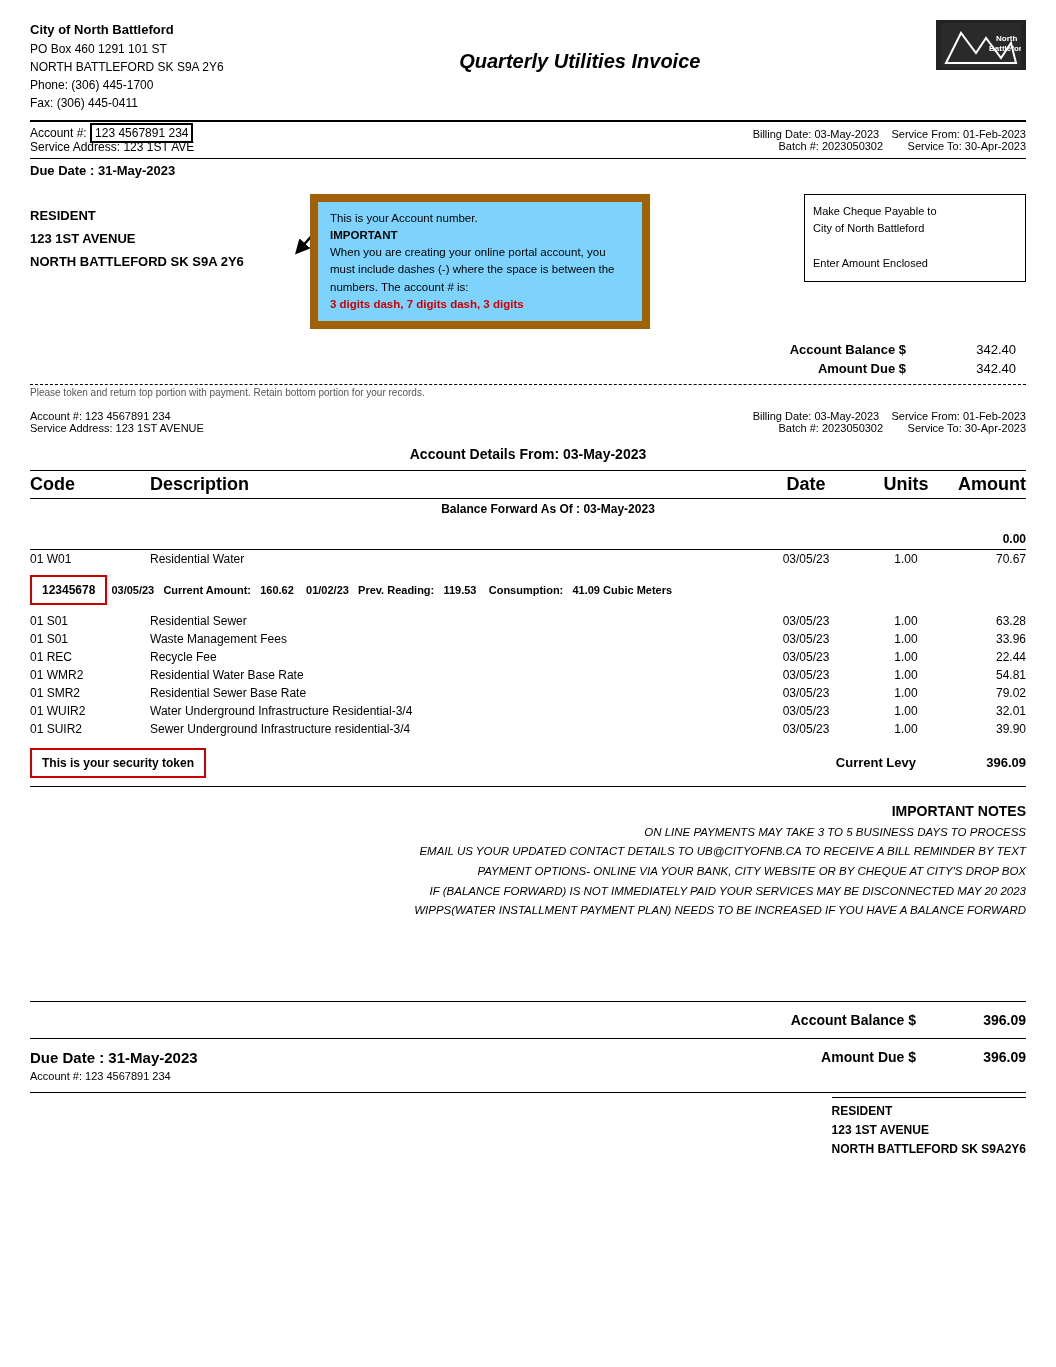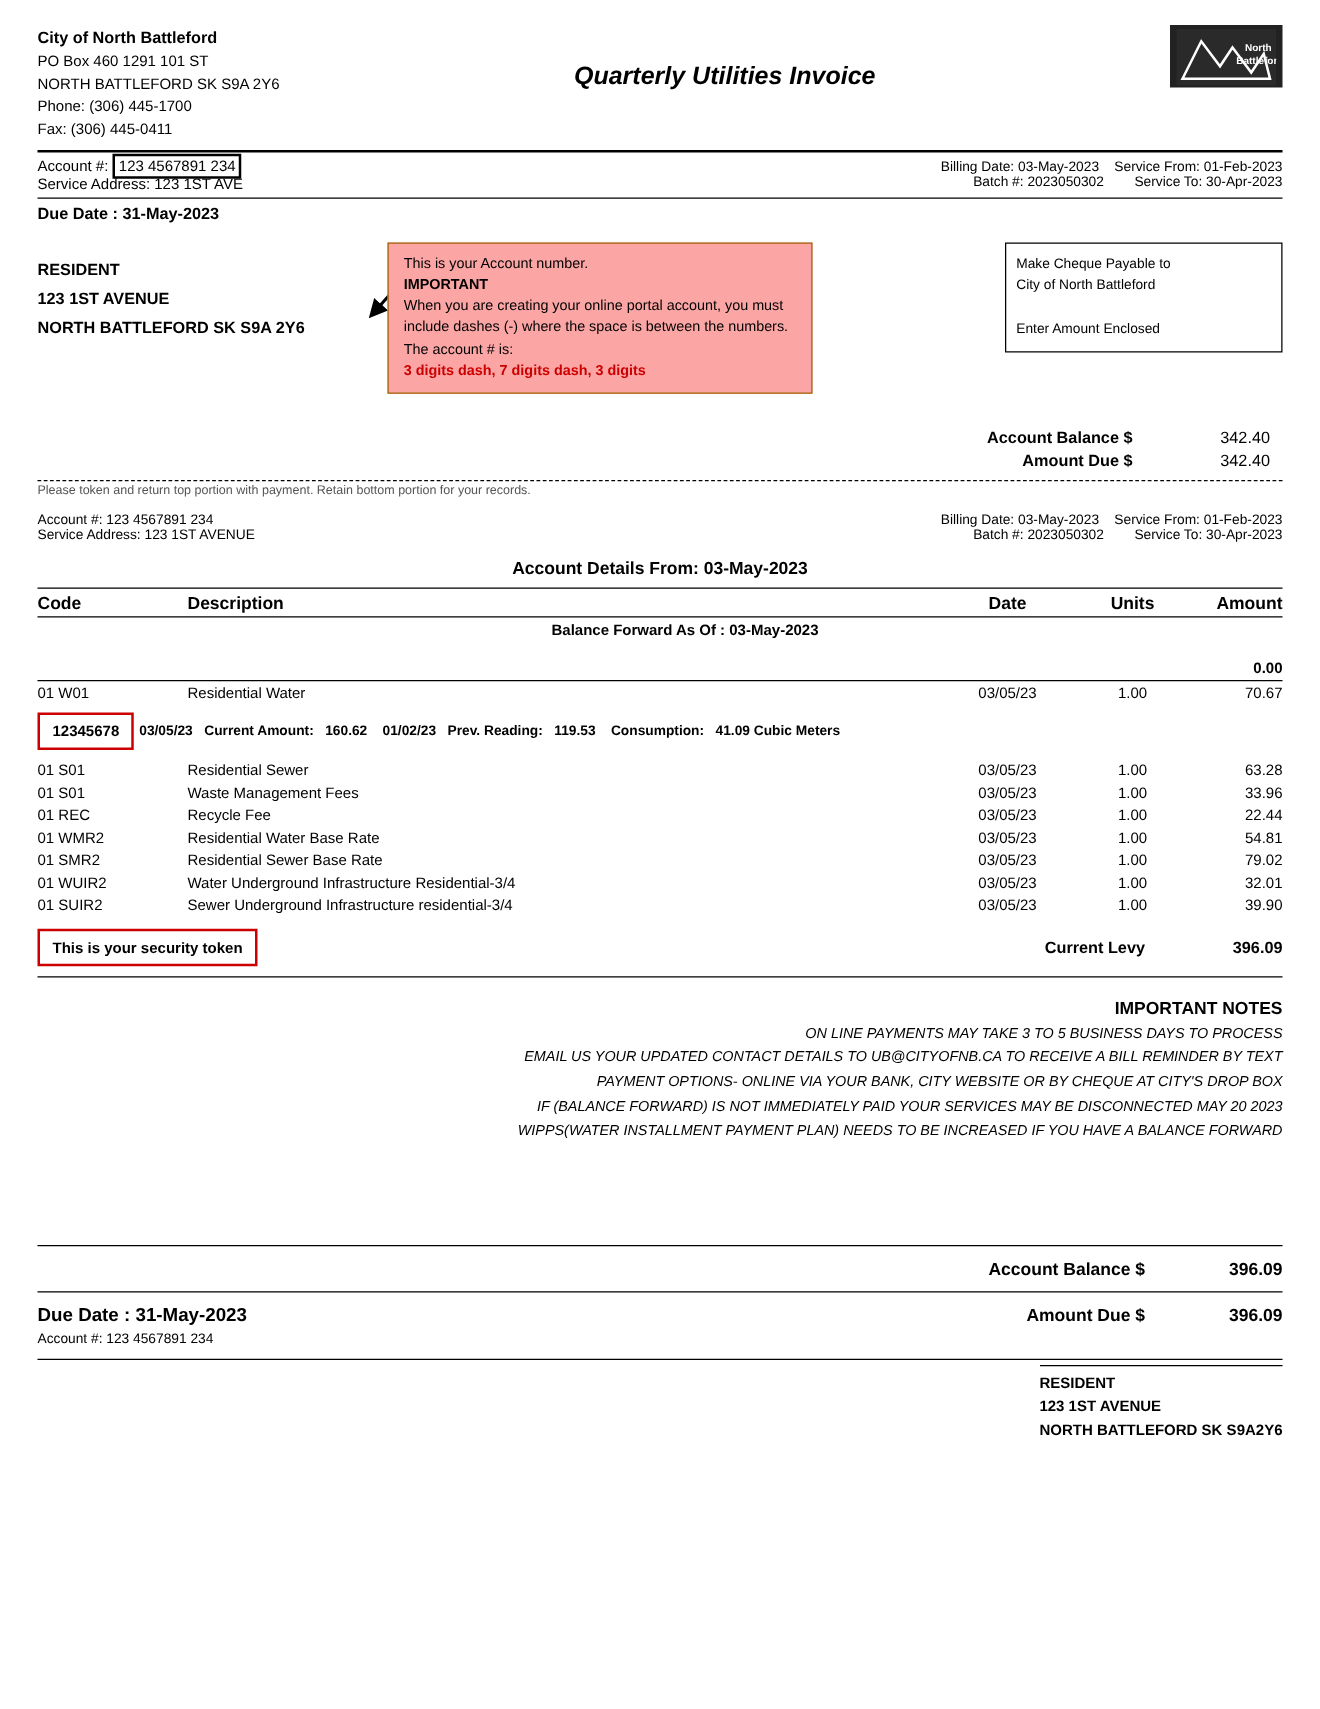--- a/index.html
+++ b/index.html
@@ -83,23 +83,23 @@
     .resident-address {
       font-weight: bold;
       font-size: 13px;
       line-height: 1.8;
       padding-top: 10px;
     }
     .tooltip-box {
       position: absolute;
       left: 280px;
       top: 0;
-      border: 1px solid #a16207;
+      border: 8px solid #a16207;
       padding: 8px 12px;
-      background: #fca5a5;
+      background: #7dd3fc;
       width: 340px;
       font-size: 11.5px;
       line-height: 1.5;
       z-index: 10;
     }
     .tooltip-box .tooltip-important {
       font-weight: bold;
     }
     .tooltip-box .tooltip-format {
       font-weight: bold;
@@ -145,21 +145,21 @@
       font-size: 14px;
       margin: 8px 0;
     }
     .table-header {
       display: grid;
       grid-template-columns: 120px 1fr 120px 80px 80px;
       border-bottom: 1px solid #000;
       border-top: 1px solid #000;
       padding: 3px 0;
       font-weight: bold;
-      font-size: 14px;
+      font-size: 18px;
     }
     .balance-forward-row {
       display: grid;
       grid-template-columns: 120px 1fr 120px 80px 80px;
       padding: 3px 0;
       border-bottom: 1px solid #000;
       font-weight: bold;
       text-align: center;
     }
     .balance-forward-row .bf-label {

